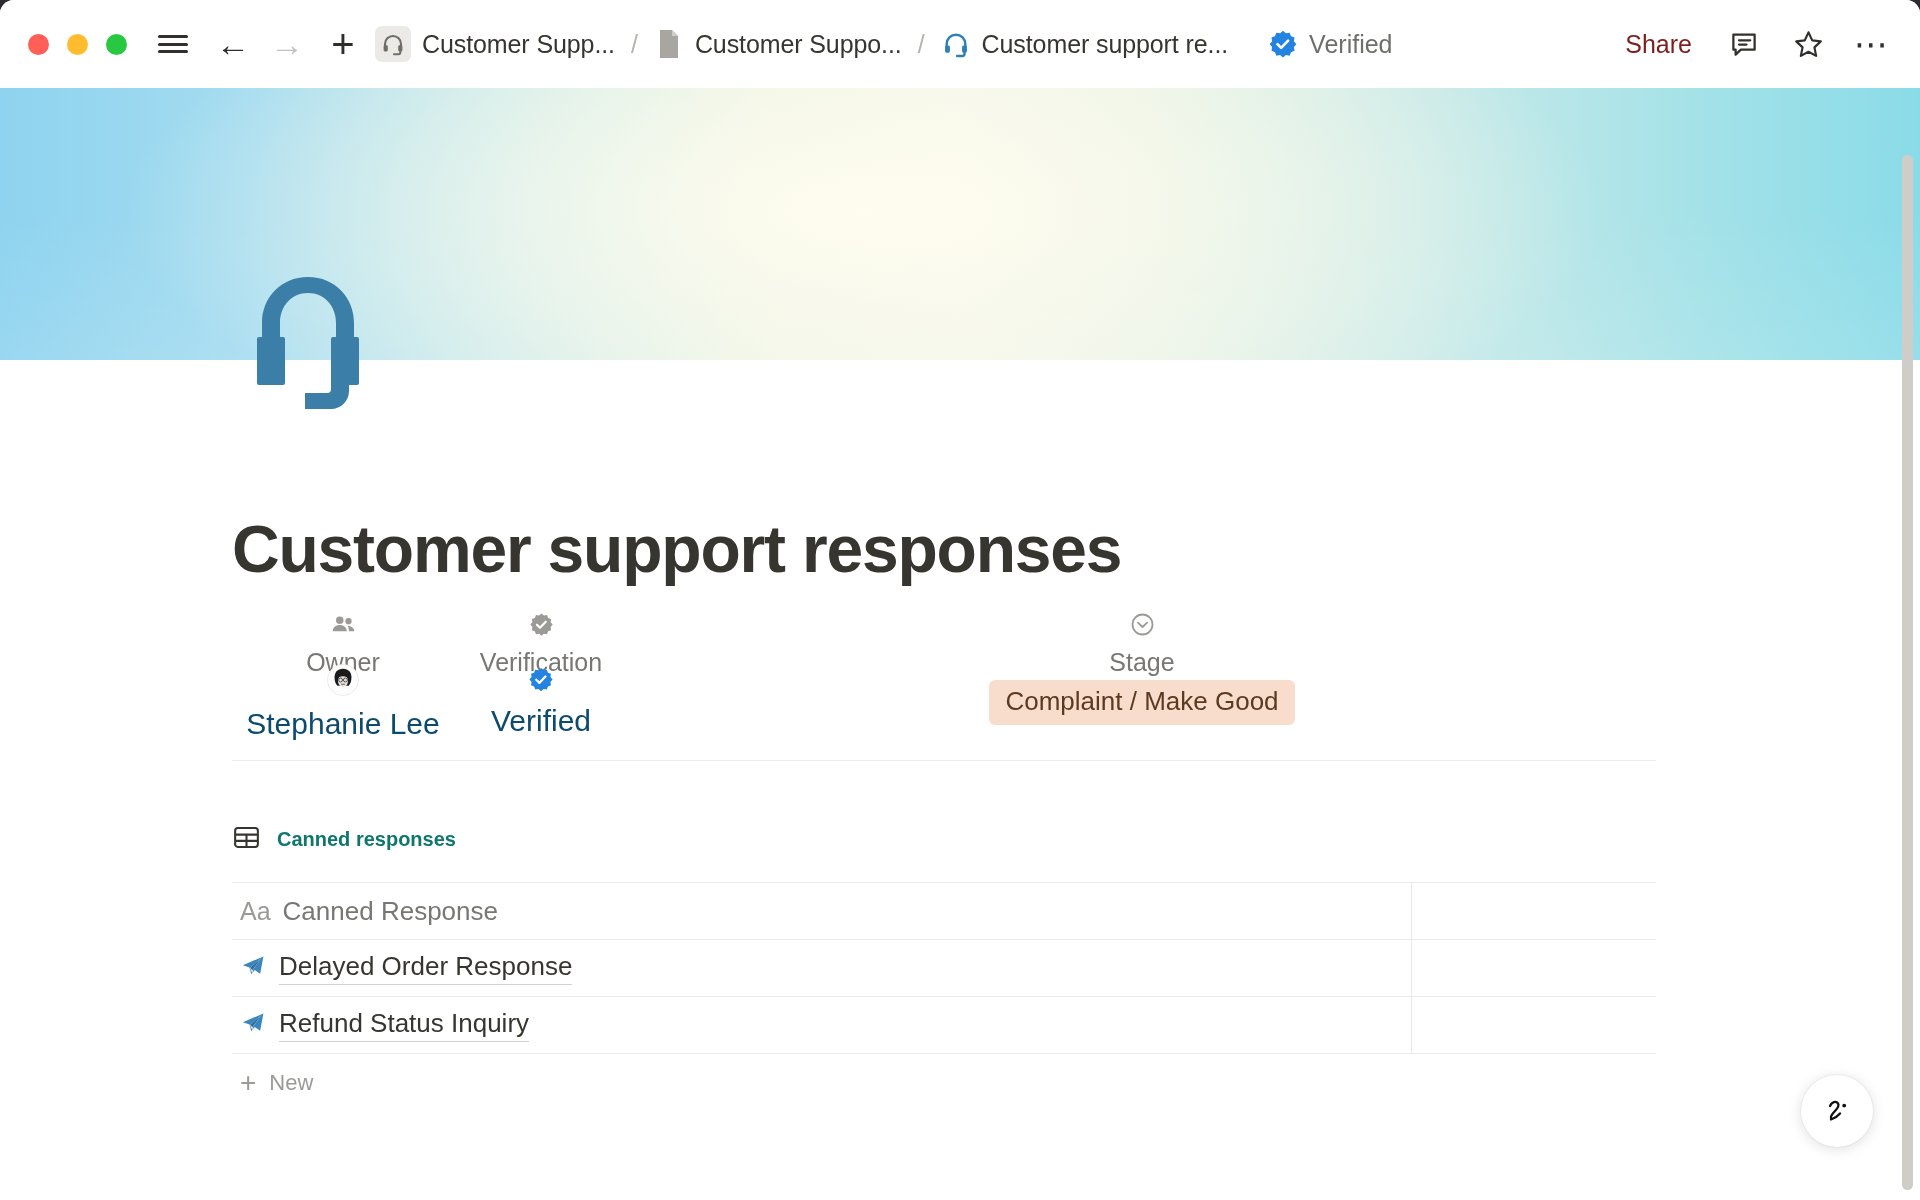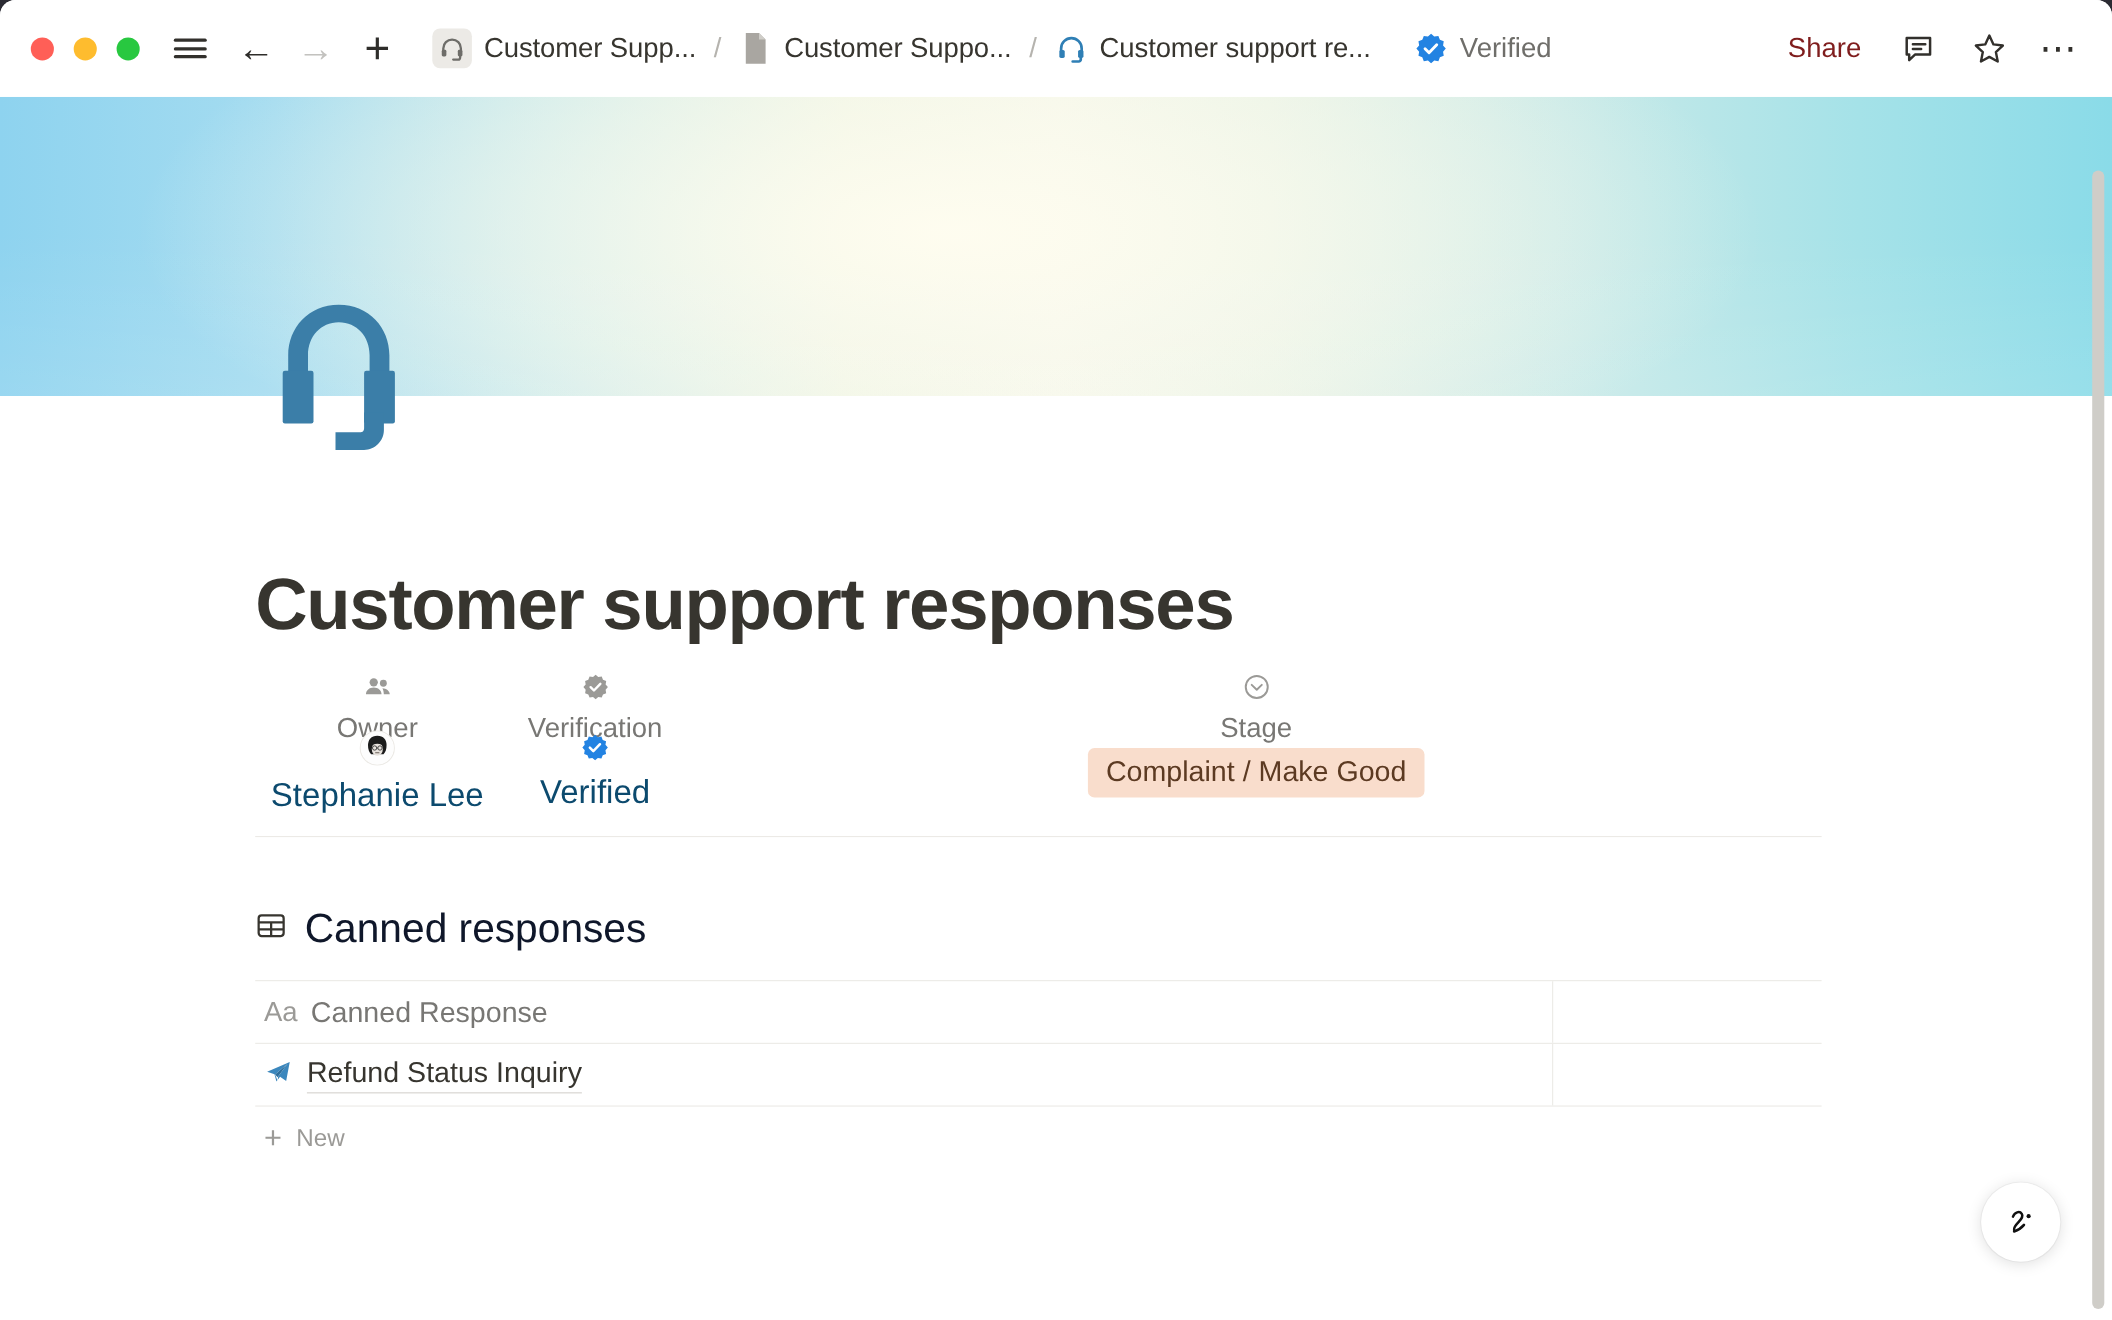--- a/index.html
+++ b/index.html
@@ -39,21 +39,21 @@
     flex: 0 0 auto;
   }
   .hamburger { margin-left: 26px; }
   .hamburger span { display:block; width: 30px; height: 3px; background: #32302c; border-radius: 2px; margin: 4.5px 0; }
 
   .arrow { font-size: 34px; line-height: 1; font-weight: 300; }
   .arrow.back { margin-left: 20px; color: #2e2d2a; }
   .arrow.fwd  { margin-left: 14px; color: #c3c2bf; }
   .plus { margin-left: 16px; font-size: 40px; line-height: 1; font-weight: 300; color: #2e2d2a; }
 
-  .crumbs { display: flex; align-items: center; margin-left: 30px; text-align: right; }
+  .crumbs { display: flex; align-items: center; margin-left: 12px; text-align: right; }
   .crumb { display: flex; align-items: center; gap: 11px; }
   .crumb-txt {
     font-size: 25px; color: #37352f; white-space: nowrap;
     letter-spacing: -0.1px;
   }
   .crumb-sep { font-size: 25px; color: #b5b3ae; margin: 0 16px; }
   .crumb-ico-box {
     width: 36px; height: 36px; border-radius: 7px;
     background: #eceae6;
     display: flex; align-items: center; justify-content: center;
@@ -132,21 +132,21 @@
     display: inline-block;
     background: #f9ddcc; color: #5c3a22;
     font-size: 26px; padding: 7px 16px 9px; border-radius: 6px;
     line-height: 1.1;
   }
 
   .hr { height: 1px; background: #eceae6; margin-top: 34px; width: 1424px; }
 
   
   .sec-head { display: flex; align-items: center; gap: 16px; margin-top: 62px; }
-  .sec-title { font-size: 37px; font-weight: normal; color: #0f172a; }
+  .sec-title { font-size: 20px; font-weight: bold; color: #0f766e; }
 
   
   .tbl { margin-top: 26px; width: 1424px; border-top: 1px solid #eceae6; }
   .trow { display: flex; height: 57px; border-bottom: 1px solid #eceae6; }
   .tcell-main { width: 1180px; display: flex; align-items: center; gap: 13px; padding-left: 8px; border-right: 1px solid #eceae6; }
   .tcell-side { flex: 1; }
   .thead .tcell-main { gap: 12px; }
   .th-aa { font-size: 25px; color: #9b9a97; font-weight: normal; }
   .th-txt { font-size: 26px; color: #787774; }
   .row-link {
@@ -370,31 +370,44 @@
       <div class="tbl">
 
         <div class="trow thead">
           <div class="tcell-main">
             <span class="th-aa">Aa</span>
             <span class="th-txt">Canned Response</span>
           </div>
           <div class="tcell-side"></div>
         </div>
 
-
-
         <div class="trow">
           <div class="tcell-main">
             <span>
               <svg width="26" height="26" viewBox="0 0 24 24" fill="#3b87bd">
                 <path d="M21.6 3.2L2.6 11.3l6.2 2.1 1.6 6.1 3.1-3.9 5.1 3.6z"></path>
                 <path d="M9.3 13.6l10.5-9-7.9 10.8-.5 3.6z" fill="#ffffff"></path>
                 <path d="M9.3 13.6l10.5-9-8.4 11.3z" fill="#2d6f9e"></path>
               </svg>
             </span>
+            <span class="row-link">Delayed Order Response</span>
+          </div>
+          <div class="tcell-side"></div>
+        </div>
+
+
+        <div class="trow">
+          <div class="tcell-main">
+            <span>
+              <svg width="26" height="26" viewBox="0 0 24 24" fill="#3b87bd">
+                <path d="M21.6 3.2L2.6 11.3l6.2 2.1 1.6 6.1 3.1-3.9 5.1 3.6z"></path>
+                <path d="M9.3 13.6l10.5-9-7.9 10.8-.5 3.6z" fill="#ffffff"></path>
+                <path d="M9.3 13.6l10.5-9-8.4 11.3z" fill="#2d6f9e"></path>
+              </svg>
+            </span>
             <span class="row-link">Refund Status Inquiry</span>
           </div>
           <div class="tcell-side"></div>
         </div>
 
         <div class="newrow">
           <span class="new-plus">+</span>
           <span class="new-txt">New</span>
         </div>
       </div>

